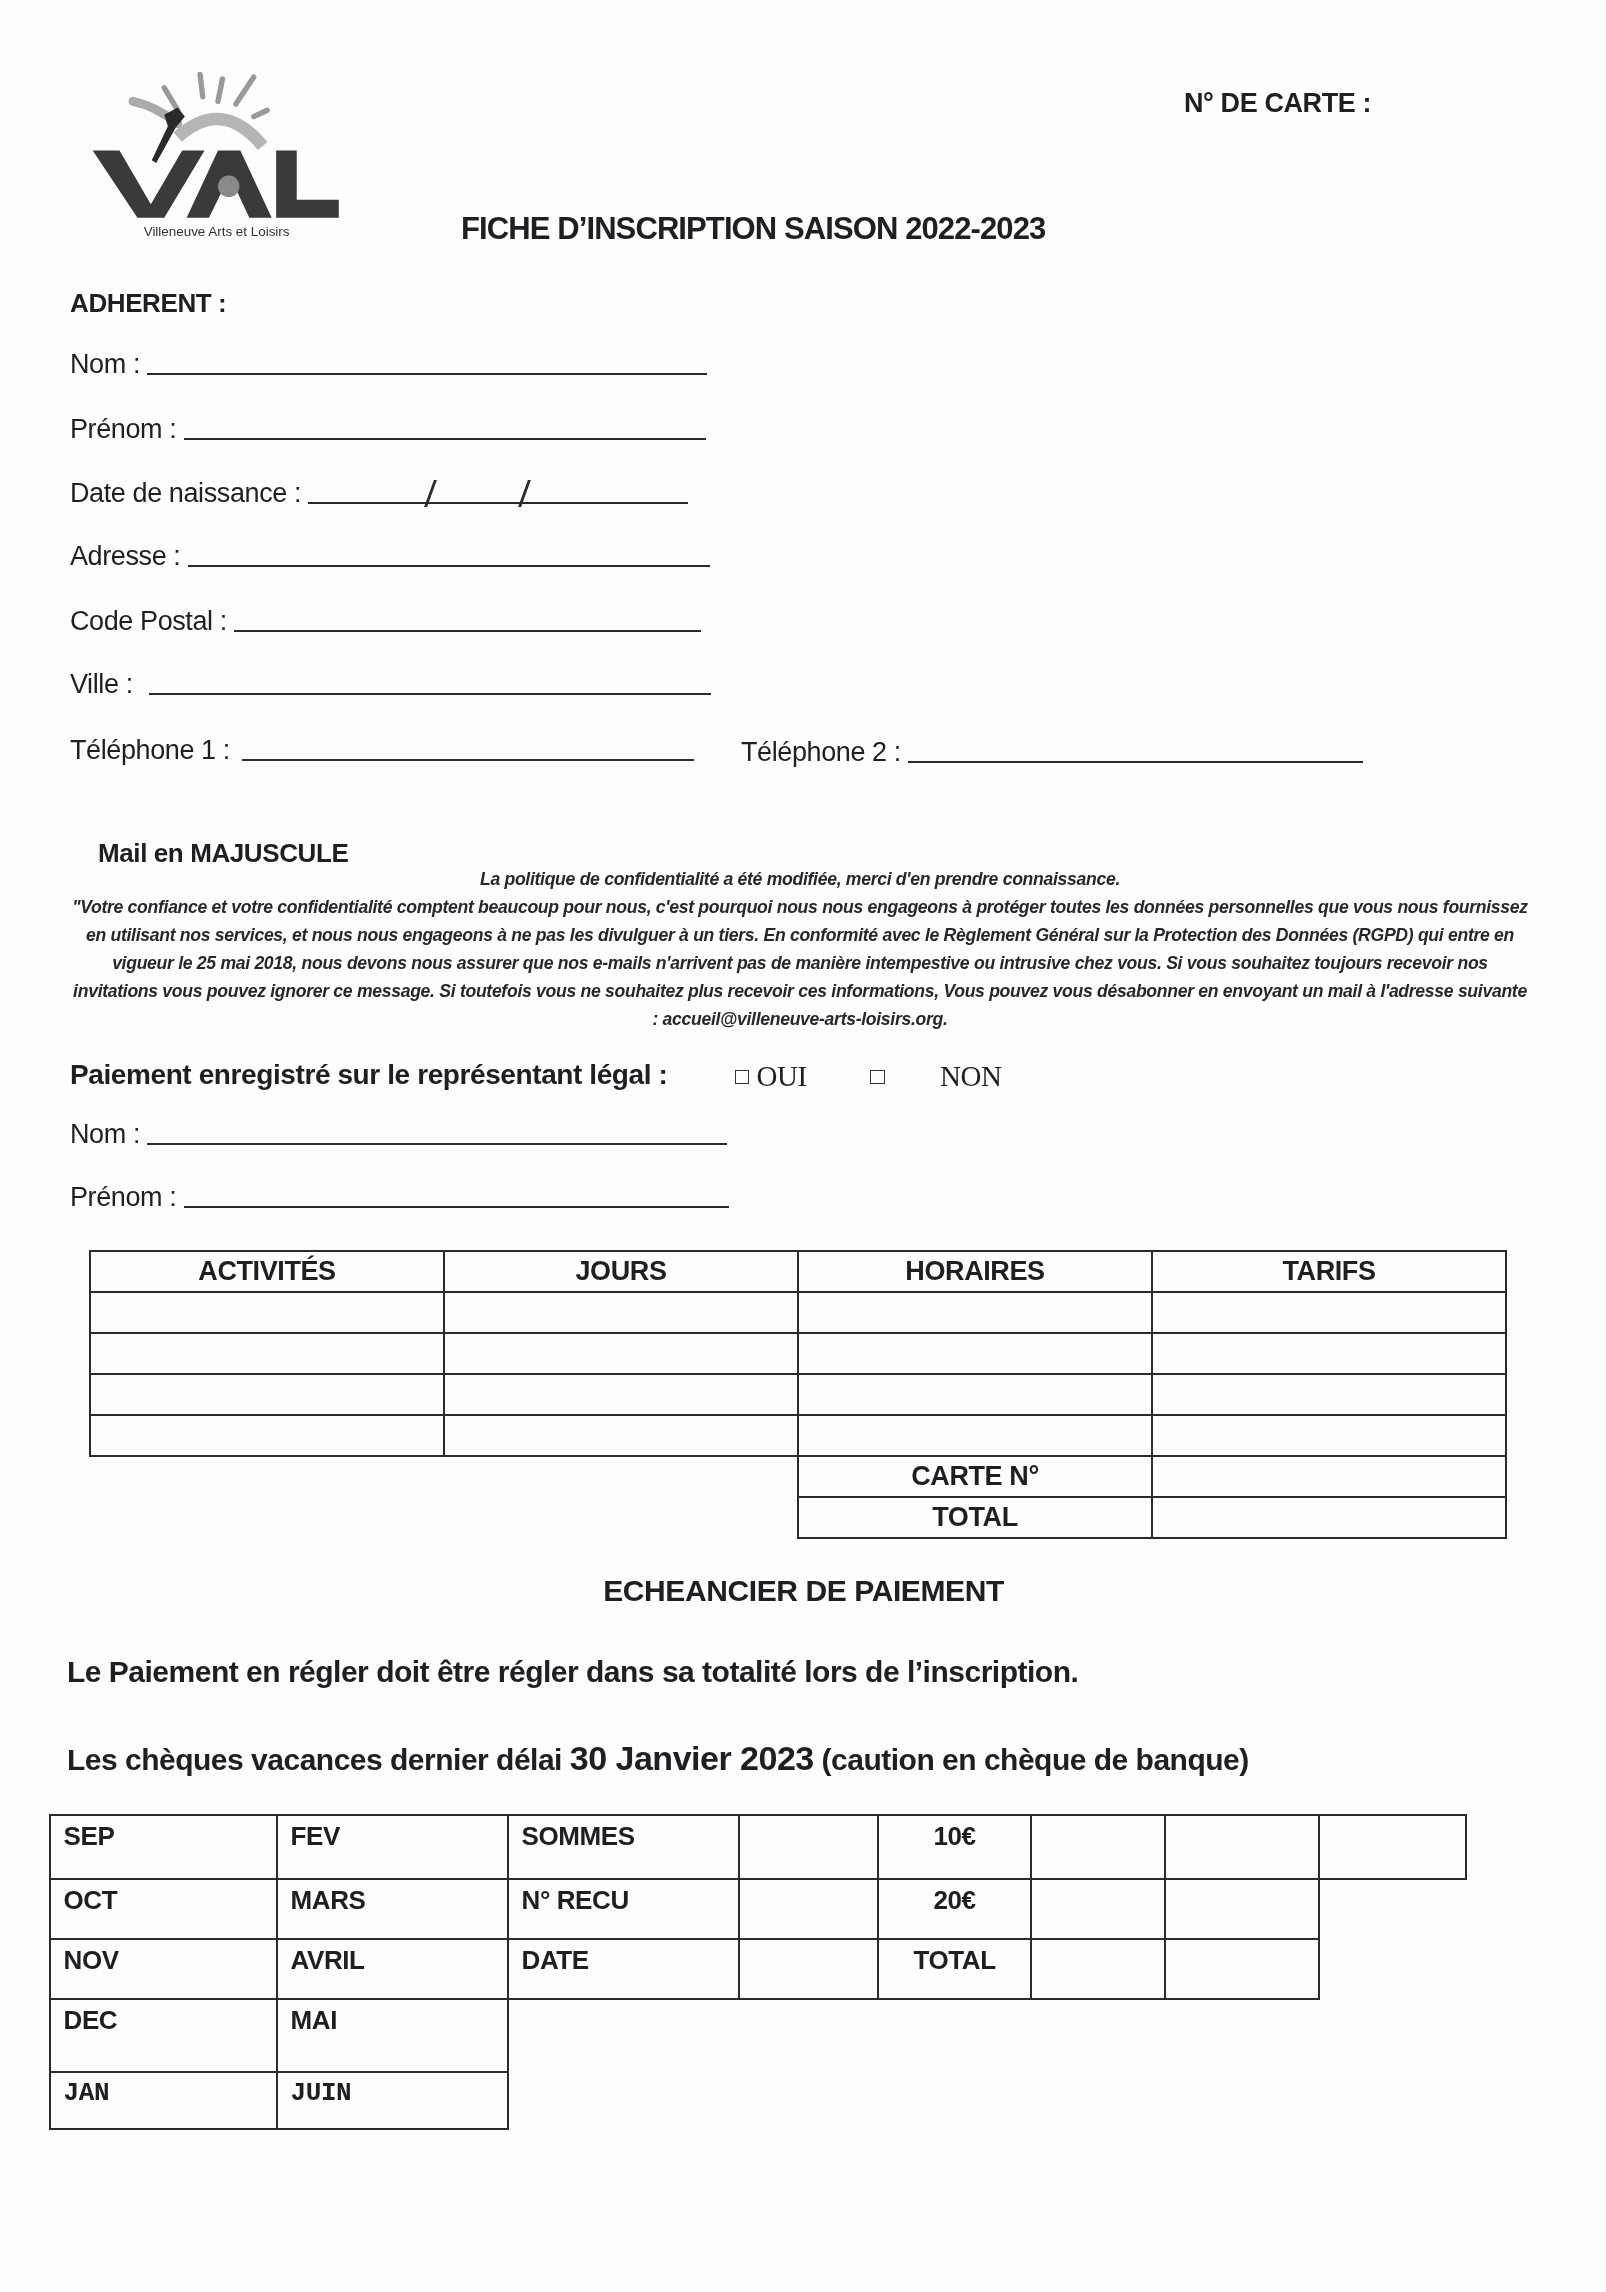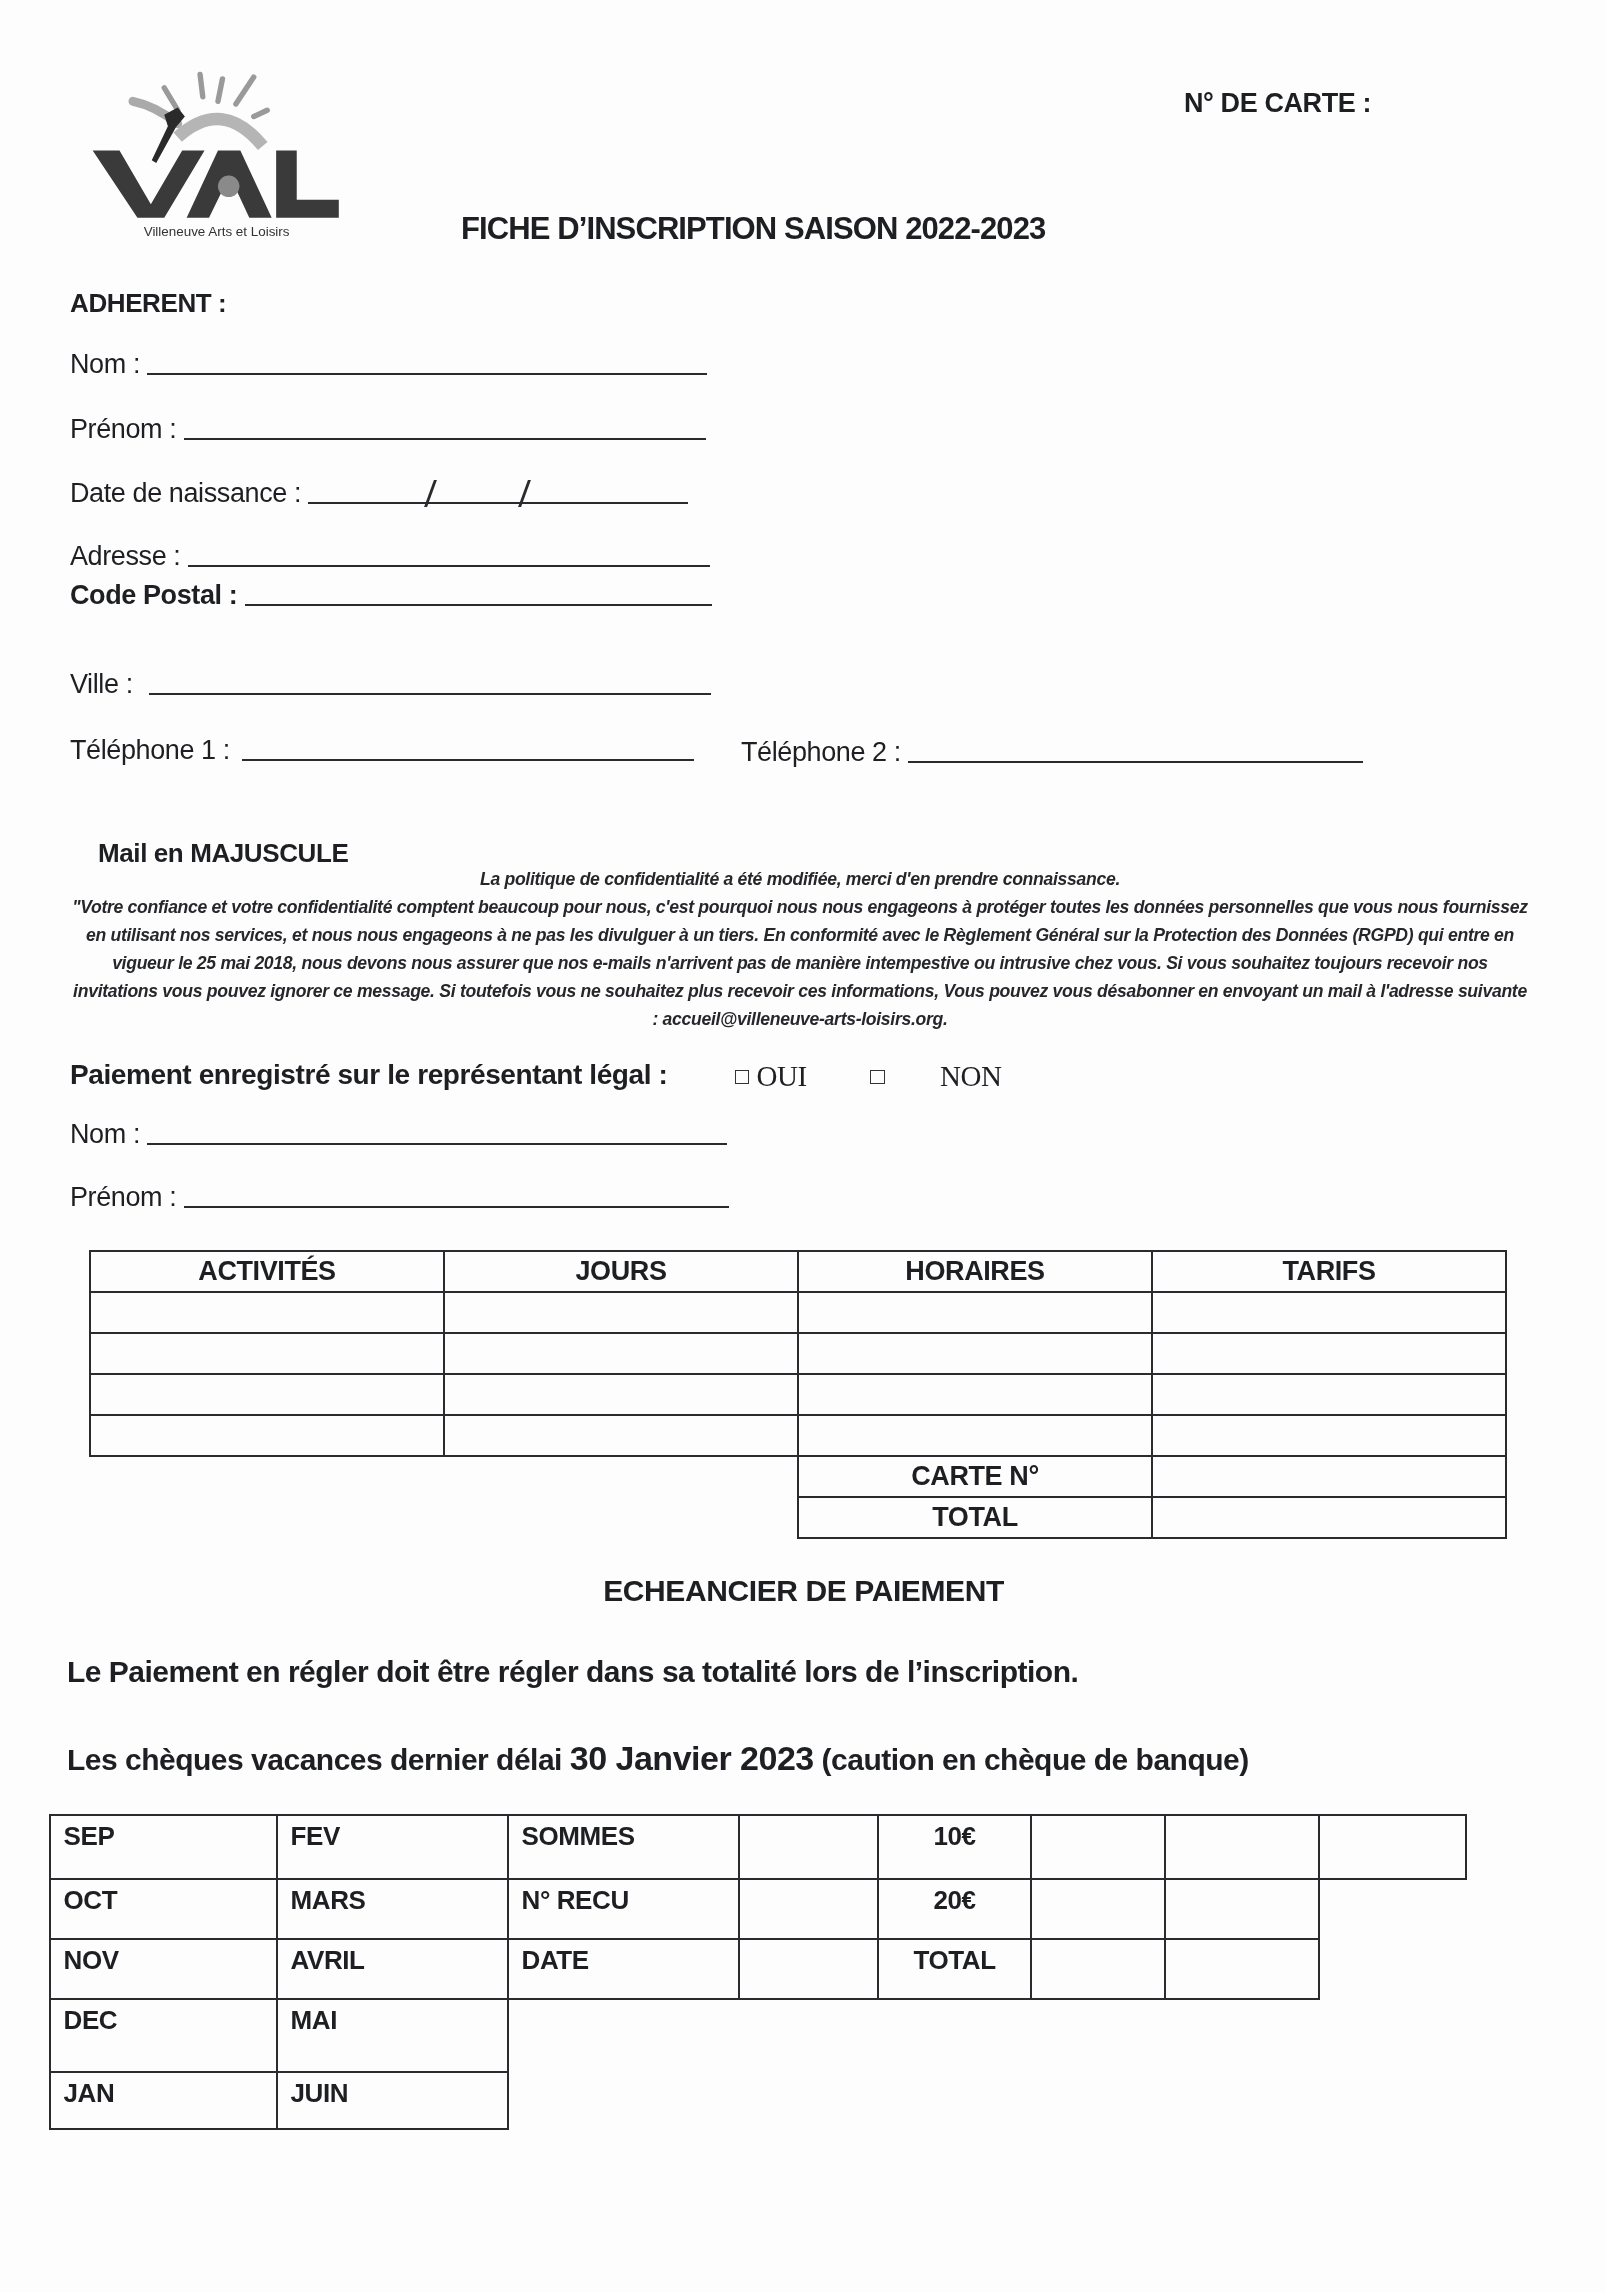--- a/index.html
+++ b/index.html
@@ -31,21 +31,21 @@
   .note .big{font-size:34px;}
   .note .rest{font-size:30px;}
   .t2{left:49px;top:1814px;width:1416px;table-layout:fixed;}
   .t2 td{font-size:26px;font-weight:bold;vertical-align:top;padding:5.4px 12.5px;letter-spacing:-0.4px;box-sizing:border-box;}
   .t2 td.hdr{text-align:center;vertical-align:middle;padding:3.6px;height:45px;}
   .t2 td.c{text-align:center;}
   .t2 td.blank{border:none;}
   .r1 td{height:64px;}
   .r2 td,.r3 td{height:60px;}
   .r4 td{height:73px;}
-  .r5 td{height:57px;}
+  .r5 td{height:57px;font-family:Liberation Mono, monospace;}
 </style>
 </head>
 <body>
 
 <div class="abs logo">
   <svg viewBox="0 0 300 200">
     <g stroke="#9a9a9a" stroke-width="6" stroke-linecap="round">
       <line x1="95" y1="30" x2="110" y2="55"></line>
       <line x1="135" y1="15" x2="138" y2="40"></line>
       <line x1="160" y1="20" x2="155" y2="45"></line>
@@ -80,21 +80,21 @@
   <span>Date de naissance :</span>
   <span class="line" style="width:380px;">
     <span class="slash" style="left:121px;"></span>
     <span class="slash" style="left:215px;"></span>
   </span>
 </div>
 <div class="abs field" style="top:541px;">
   <span>Adresse :</span>
   <span class="line" style="width:522px;"></span>
 </div>
-<div class="abs field" style="top:580px;font-weight:bold;">
+<div class="abs field" style="top:606px;">
   <span>Code Postal :</span>
   <span class="line" style="width:467px;"></span>
 </div>
 <div class="abs field" style="top:669px;">
   <span>Ville :</span>
   <span class="line" style="width:562px;margin-left:16px;"></span>
 </div>
 <div class="abs field" style="top:735px;">
   <span>Téléphone 1 :</span>
   <span class="line" style="width:452px;margin-left:12.5px;"></span>

